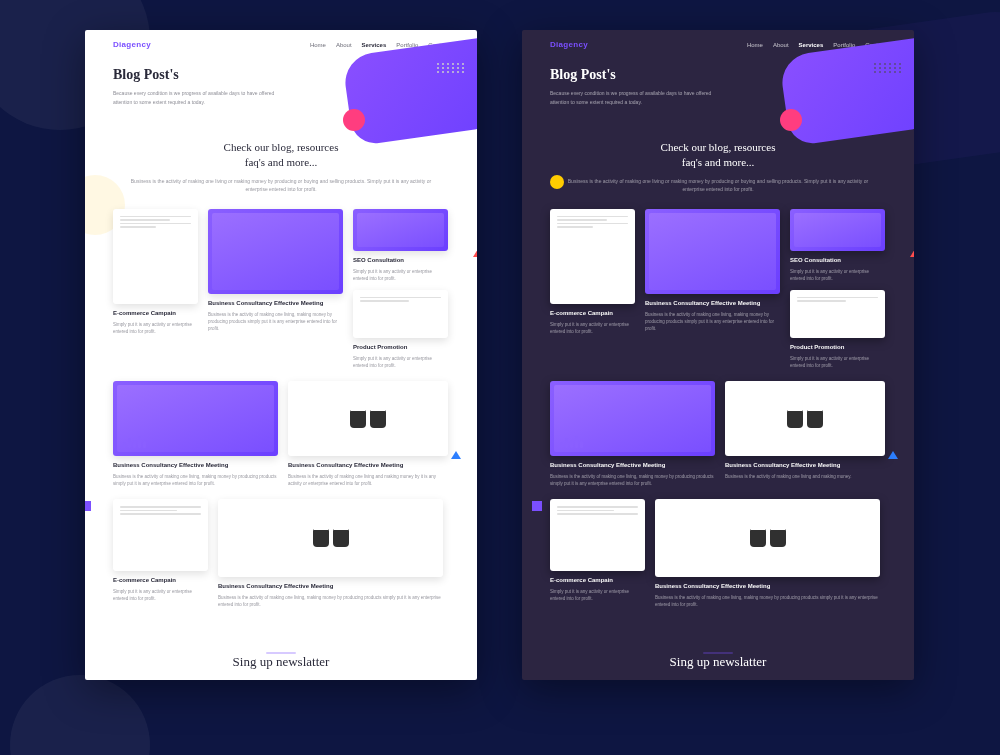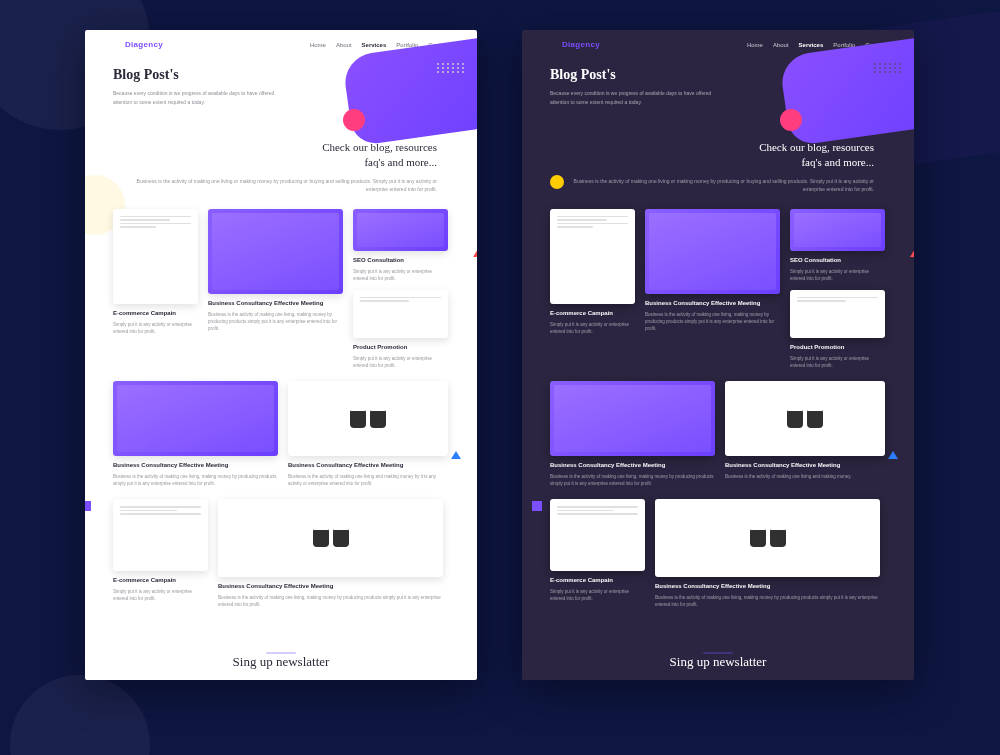--- a/index.html
+++ b/index.html
@@ -21,21 +21,21 @@
   width: 392px;
   top: 30px;
   border-radius: 2px;
   overflow: hidden;
   box-shadow: 0 10px 40px rgba(0,0,0,0.4);
 }
 .page.light { left: 85px; background: #ffffff; color: #2a2a3a; }
 .page.dark { left: 522px; background: #2c2541; color: #ffffff; }
 
 .nav { display: flex; align-items: center; padding: 10px 28px 6px; font-size: 6px; }
-.logo { font-weight: 700; font-size: 8px; color: #7b4fff; letter-spacing: 0.3px; margin-left: 12px; }
+.logo { font-weight: 700; font-size: 8px; color: #7b4fff; letter-spacing: 0.3px; }
 .nav-links { margin-left: auto; display: flex; gap: 10px; }
 .nav-links span { cursor: pointer; opacity: 0.7; }
 .nav-links span.active { opacity: 1; font-weight: 600; }
 
 .hero { position: relative; padding: 12px 28px 20px; }
 .hero h1 { font-family: Georgia, serif; font-size: 14px; font-weight: 600; margin-bottom: 6px; }
 .hero p { font-size: 5px; line-height: 1.7; opacity: 0.55; max-width: 180px; }
 .blob {
   position: absolute; top: -10px; right: -40px; width: 170px; height: 90px;
   background: linear-gradient(135deg, #8a4fff, #6b3fff);
@@ -43,21 +43,21 @@
   transform: rotate(-8deg);
 }
 .blob2 { position: absolute; width: 22px; height: 22px; border-radius: 50%; background: #ff3d7f; top: 54px; right: 112px; }
 .dots { position: absolute; top: 8px; right: 12px; display: grid; grid-template-columns: repeat(6,3px); gap: 2px; }
 .dots i { width: 2px; height: 2px; background: #5a4b80; border-radius: 50%; }
 .light .dots i { background: #ccc; }
 .circ-yellow { position:absolute; width:14px; height:14px; border-radius:50%; background:#ffcc00; }
 .light .circ-yellow { top:120px; left:-20px; width:60px; height:60px; background:#fff4d1; opacity:0.6; }
 .dark .circ-yellow { top:120px; left:28px; }
 
-.section-head { text-align: right; padding: 14px 40px 8px; }
+.section-head { text-align: center; padding: 14px 40px 8px; }
 .section-head h2 { font-family: Georgia, serif; font-size: 11px; font-weight: 500; line-height: 1.4; }
 .section-head p { font-size: 5px; opacity: 0.5; margin-top: 6px; line-height: 1.6; }
 
 .grid { padding: 8px 28px; position: relative; }
 .row { display: flex; gap: 10px; margin-bottom: 12px; align-items: flex-start; }
 .card { display: flex; flex-direction: column; }
 .thumb {
   background: #f4f0ff;
   border-radius: 3px;
   box-shadow: 0 3px 8px rgba(0,0,0,0.12);

